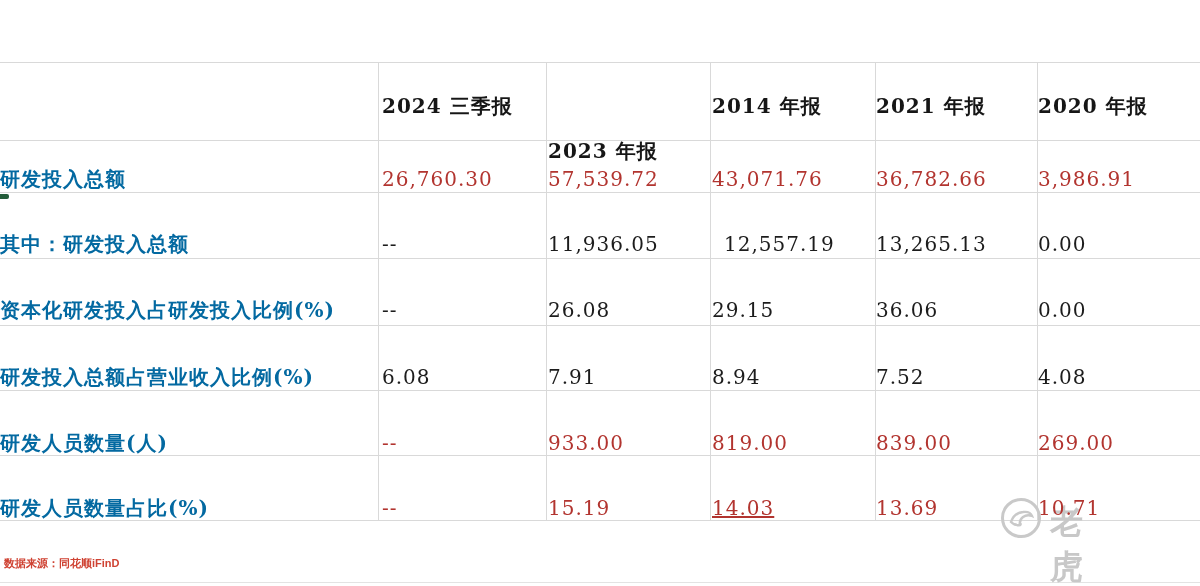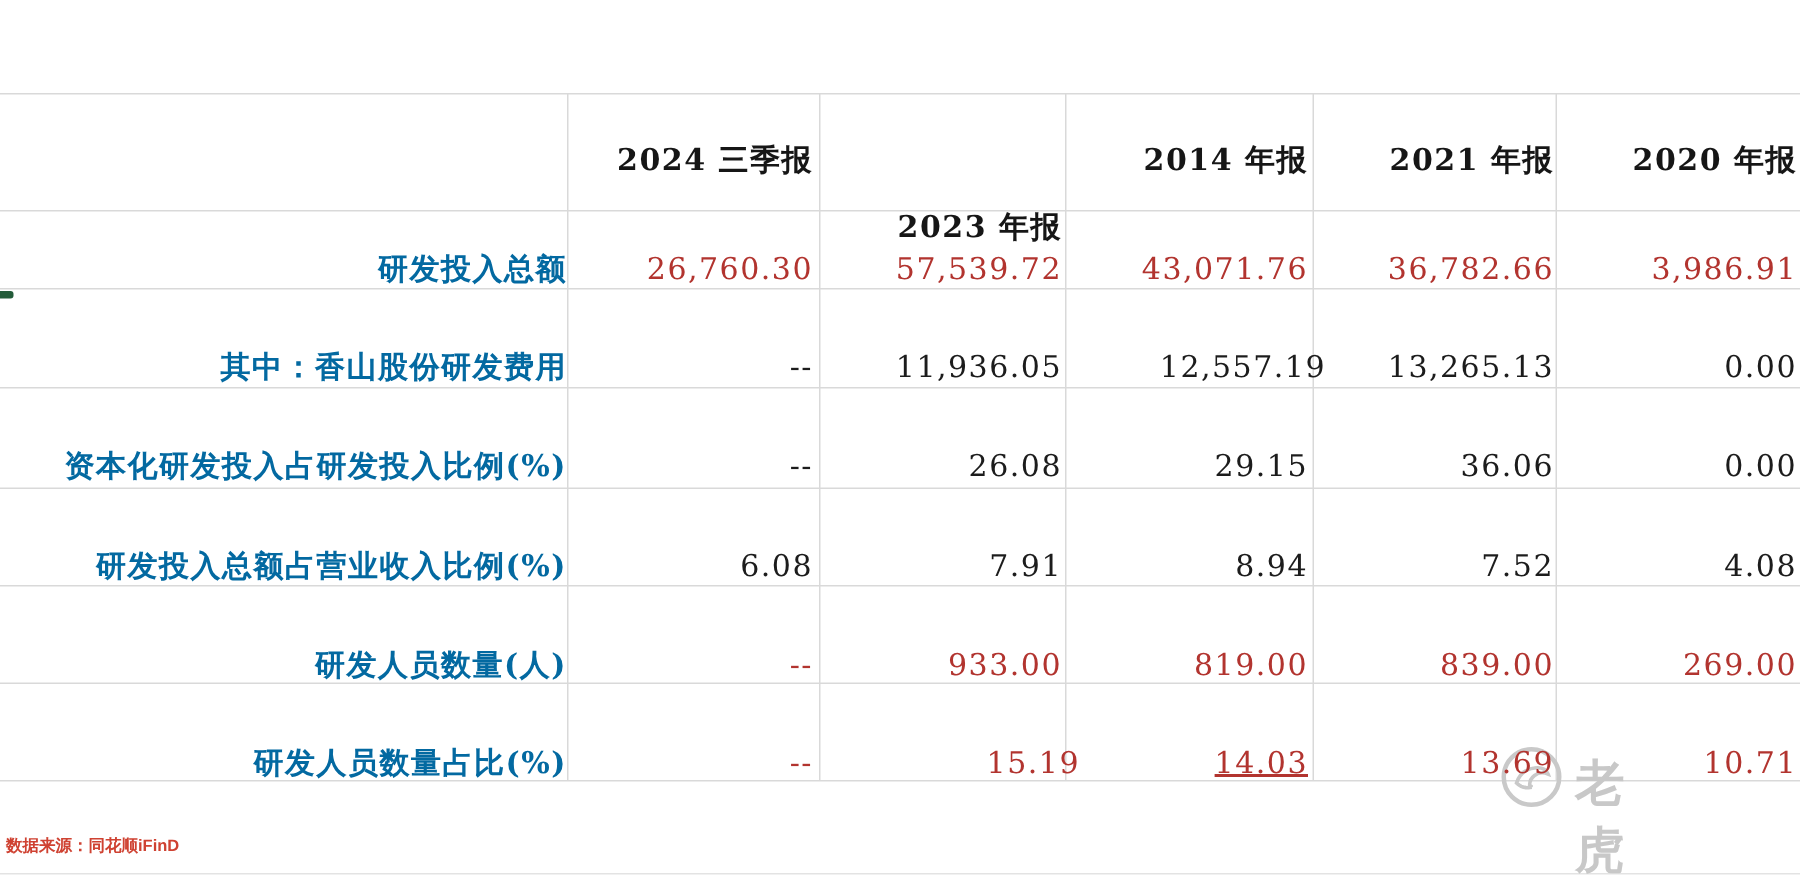--- a/index.html
+++ b/index.html
@@ -8,21 +8,21 @@
     overflow:hidden; font-family:"DejaVu Serif","Liberation Serif",serif;
   }
   .page-title {
     position:absolute; left:0; right:0; top:15px; text-align:center;
     font-size:23px; font-weight:bold; color:#151515; letter-spacing:1px;
   }
   .hline { position:absolute; left:0; width:1200px; height:1px; background:#d9d9d9; z-index:0; }
   .hline.light { background:#e3e3e3; }
   .vline { position:absolute; top:62px; height:458px; width:1px; background:#d9d9d9; z-index:0; }
   .cell {
-    position:absolute; height:28px; line-height:28px; text-align:right;
+    position:absolute; height:28px; line-height:28px; text-align:left;
     font-size:20px; color:#1c1c1c; z-index:2; white-space:nowrap; letter-spacing:1px;
   }
   .header-cell { font-weight:bold; color:#161616; }
   .row-label { font-weight:bold; color:#0369a1; font-size:20px; }
   .val-red { color:#b2342f; }
   .val-black { color:#1c1c1c; }
   .source-note {
     position:absolute; left:4px; top:556px; font-size:11px; font-weight:600;
     color:#cf4232; font-family:"Liberation Sans","DejaVu Sans",sans-serif; z-index:2;
   }
@@ -69,21 +69,21 @@
       <div class="cell header-cell" style="left: 548px; top: 92px; width: 160px; margin-top: 45px;">2023 年报</div>
       <div class="cell header-cell" style="left: 712px; top: 92px; width: 160px;">2014 年报</div>
       <div class="cell header-cell" style="left: 876px; top: 92px; width: 160px;">2021 年报</div>
       <div class="cell header-cell" style="left: 1038px; top: 92px; width: 160px;">2020 年报</div>
       <div class="cell row-label" style="left: 0px; top: 165px; width: 378px;">研发投入总额</div>
       <div class="cell val-red" style="left: 382px; top: 165px; width: 160px;">26,760.30</div>
       <div class="cell val-red" style="left: 548px; top: 165px; width: 160px;">57,539.72</div>
       <div class="cell val-red" style="left: 712px; top: 165px; width: 160px;">43,071.76</div>
       <div class="cell val-red" style="left: 876px; top: 165px; width: 160px;">36,782.66</div>
       <div class="cell val-red" style="left: 1038px; top: 165px; width: 160px;">3,986.91</div>
-      <div class="cell row-label" style="left: 0px; top: 230px; width: 378px;">其中：香山股份研发费用</div>
+      <div class="cell row-label" style="left: 0px; top: 230px; width: 378px;">其中：研发投入总额</div>
       <div class="cell val-black" style="left: 382px; top: 230px; width: 160px;">--</div>
       <div class="cell val-black" style="left: 548px; top: 230px; width: 160px;">11,936.05</div>
       <div class="cell val-black" style="left: 724px; top: 230px; width: 160px;">12,557.19</div>
       <div class="cell val-black" style="left: 876px; top: 230px; width: 160px;">13,265.13</div>
       <div class="cell val-black" style="left: 1038px; top: 230px; width: 160px;">0.00</div>
       <div class="cell row-label" style="left: 0px; top: 296px; width: 378px;">资本化研发投入占研发投入比例(%)</div>
       <div class="cell val-black" style="left: 382px; top: 296px; width: 160px;">--</div>
       <div class="cell val-black" style="left: 548px; top: 296px; width: 160px;">26.08</div>
       <div class="cell val-black" style="left: 712px; top: 296px; width: 160px;">29.15</div>
       <div class="cell val-black" style="left: 876px; top: 296px; width: 160px;">36.06</div>
@@ -95,21 +95,21 @@
       <div class="cell val-black" style="left: 876px; top: 363px; width: 160px;">7.52</div>
       <div class="cell val-black" style="left: 1038px; top: 363px; width: 160px;">4.08</div>
       <div class="cell row-label" style="left: 0px; top: 429px; width: 378px;">研发人员数量(人)</div>
       <div class="cell val-red" style="left: 382px; top: 429px; width: 160px;">--</div>
       <div class="cell val-red" style="left: 548px; top: 429px; width: 160px;">933.00</div>
       <div class="cell val-red" style="left: 712px; top: 429px; width: 160px;">819.00</div>
       <div class="cell val-red" style="left: 876px; top: 429px; width: 160px;">839.00</div>
       <div class="cell val-red" style="left: 1038px; top: 429px; width: 160px;">269.00</div>
       <div class="cell row-label" style="left: 0px; top: 494px; width: 378px;">研发人员数量占比(%)</div>
       <div class="cell val-red" style="left: 382px; top: 494px; width: 160px;">--</div>
-      <div class="cell val-red" style="left: 548px; top: 494px; width: 160px; margin-left: 12px;">15.19</div>
+      <div class="cell val-red" style="left: 548px; top: 494px; width: 160px;">15.19</div>
       <div class="cell val-red" style="left: 712px; top: 494px; width: 160px; text-decoration: underline;">14.03</div>
       <div class="cell val-red" style="left: 876px; top: 494px; width: 160px;">13.69</div>
       <div class="cell val-red" style="left: 1038px; top: 494px; width: 160px;">10.71</div>
     </div>
 
   <div class="green-artifact"></div>
 
   <div class="source-note">数据来源：同花顺iFinD</div>
 
   <div class="watermark">

